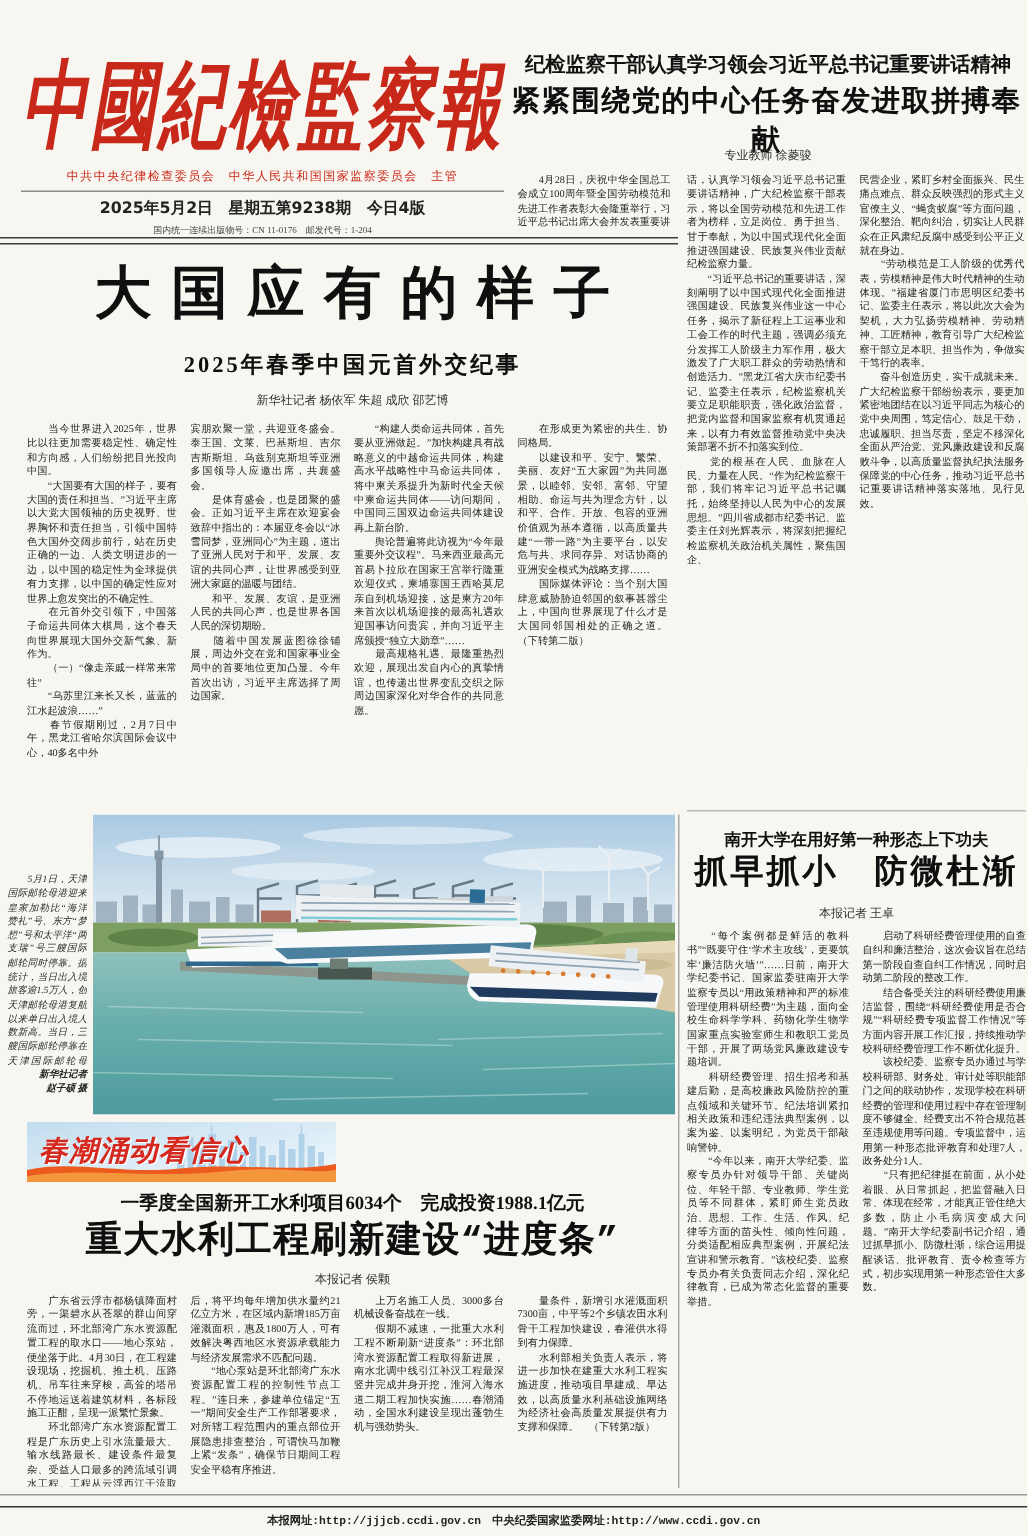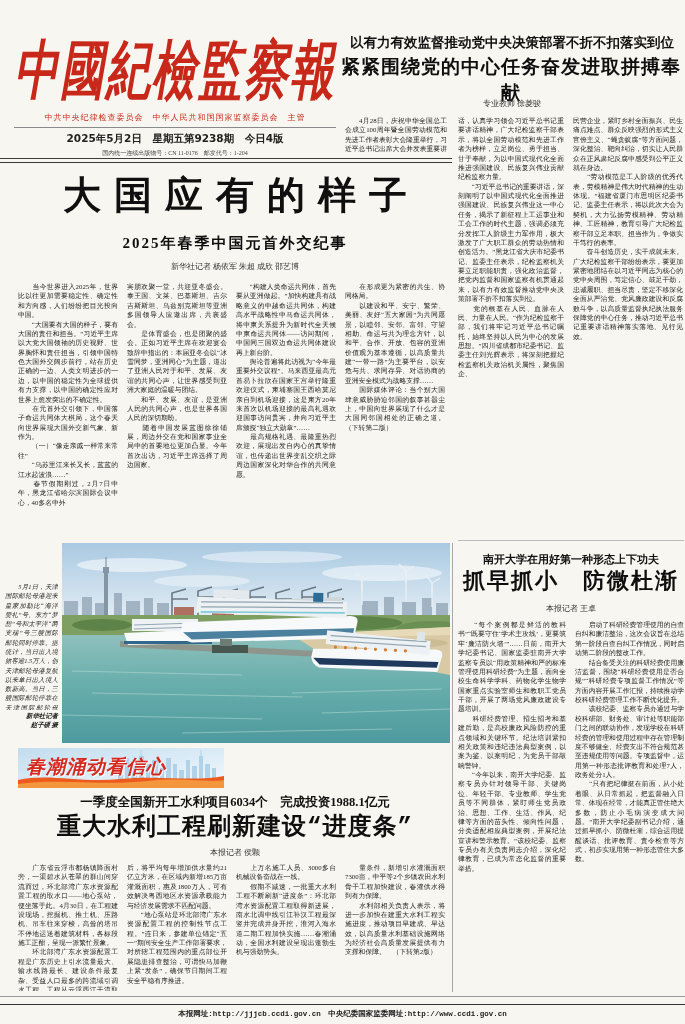--- a/index.html
+++ b/index.html
@@ -59,21 +59,21 @@
   <div class="abs masthead" style="left:10px; top:28px; width:330px;">中國紀檢監察報</div>
   <div class="abs supervisor" style="left:14px; top:112px; width:322px;">中共中央纪律检查委员会　中华人民共和国国家监察委员会　主管</div>
   <div class="abs thinrule" style="left:14px; top:127px; width:322px;"></div>
   <div class="abs daterow" style="left:14px; top:132px; width:322px;justify-content:center;">
     <span>2025年5月2日　星期五</span>
     <span>第9238期　今日4版</span>
   </div>
   <div class="abs publine" style="left:14px; top:149px; width:322px;">国内统一连续出版物号：CN 11-0176　邮发代号：1-204</div>
   <div class="abs doublerule" style="left:0px; top:158px; width:452px;"></div>
 
-  <div class="abs kicker-serif" style="left:342px; top:34px; width:340px; font-size:13.5px;">以有力有效监督推动党中央决策部署不折不扣落实到位</div>
+  <div class="abs kicker-serif" style="left:342px; top:34px; width:340px; font-size:13.5px;">纪检监察干部认真学习领会习近平总书记重要讲话精神</div>
   <div class="abs head-serif" style="left:338px; top:54px; width:346px; font-size:19px; letter-spacing:1px;">紧紧围绕党的中心任务奋发进取拼搏奉献</div>
   <div class="abs byline" style="left:342px; top:98px; width:340px;">专业教师 徐菱骏</div>
   <div class="abs col" style="left:345px; top:116px; width:102px; height:39px;">　　4月28日，庆祝中华全国总工会成立100周年暨全国劳动模范和先进工作者表彰大会隆重举行，习近平总书记出席大会并发表重要讲</div>
   <div class="abs col" style="left:458px; top:116px; width:106px; height:422px;">话，认真学习领会习近平总书记重要讲话精神，广大纪检监察干部表示，将以全国劳动模范和先进工作者为榜样，立足岗位、勇于担当、甘于奉献，为以中国式现代化全面推进强国建设、民族复兴伟业贡献纪检监察力量。
 　　“习近平总书记的重要讲话，深刻阐明了以中国式现代化全面推进强国建设、民族复兴伟业这一中心任务，揭示了新征程上工运事业和工会工作的时代主题，强调必须充分发挥工人阶级主力军作用，极大激发了广大职工群众的劳动热情和创造活力。”黑龙江省大庆市纪委书记、监委主任表示，纪检监察机关要立足职能职责，强化政治监督，把党内监督和国家监察有机贯通起来，以有力有效监督推动党中央决策部署不折不扣落实到位。
 　　党的根基在人民、血脉在人民、力量在人民。“作为纪检监察干部，我们将牢记习近平总书记嘱托，始终坚持以人民为中心的发展思想。”四川省成都市纪委书记、监委主任刘光辉表示，将深刻把握纪检监察机关政治机关属性，聚焦国企、</div>
   <div class="abs col" style="left:573px; top:116px; width:110px; height:422px;">民营企业，紧盯乡村全面振兴、民生痛点难点、群众反映强烈的形式主义官僚主义、“蝇贪蚁腐”等方面问题，深化整治、靶向纠治，切实让人民群众在正风肃纪反腐中感受到公平正义就在身边。
 　　“劳动模范是工人阶级的优秀代表，劳模精神是伟大时代精神的生动体现。”福建省厦门市思明区纪委书记、监委主任表示，将以此次大会为契机，大力弘扬劳模精神、劳动精神、工匠精神，教育引导广大纪检监察干部立足本职、担当作为，争做实干笃行的表率。
 　　奋斗创造历史，实干成就未来。广大纪检监察干部纷纷表示，要更加紧密地团结在以习近平同志为核心的党中央周围，笃定信心、鼓足干劲，忠诚履职、担当尽责，坚定不移深化全面从严治党、党风廉政建设和反腐败斗争，以高质量监督执纪执法服务保障党的中心任务，推动习近平总书记重要讲话精神落实落地、见行见效。</div>
 

